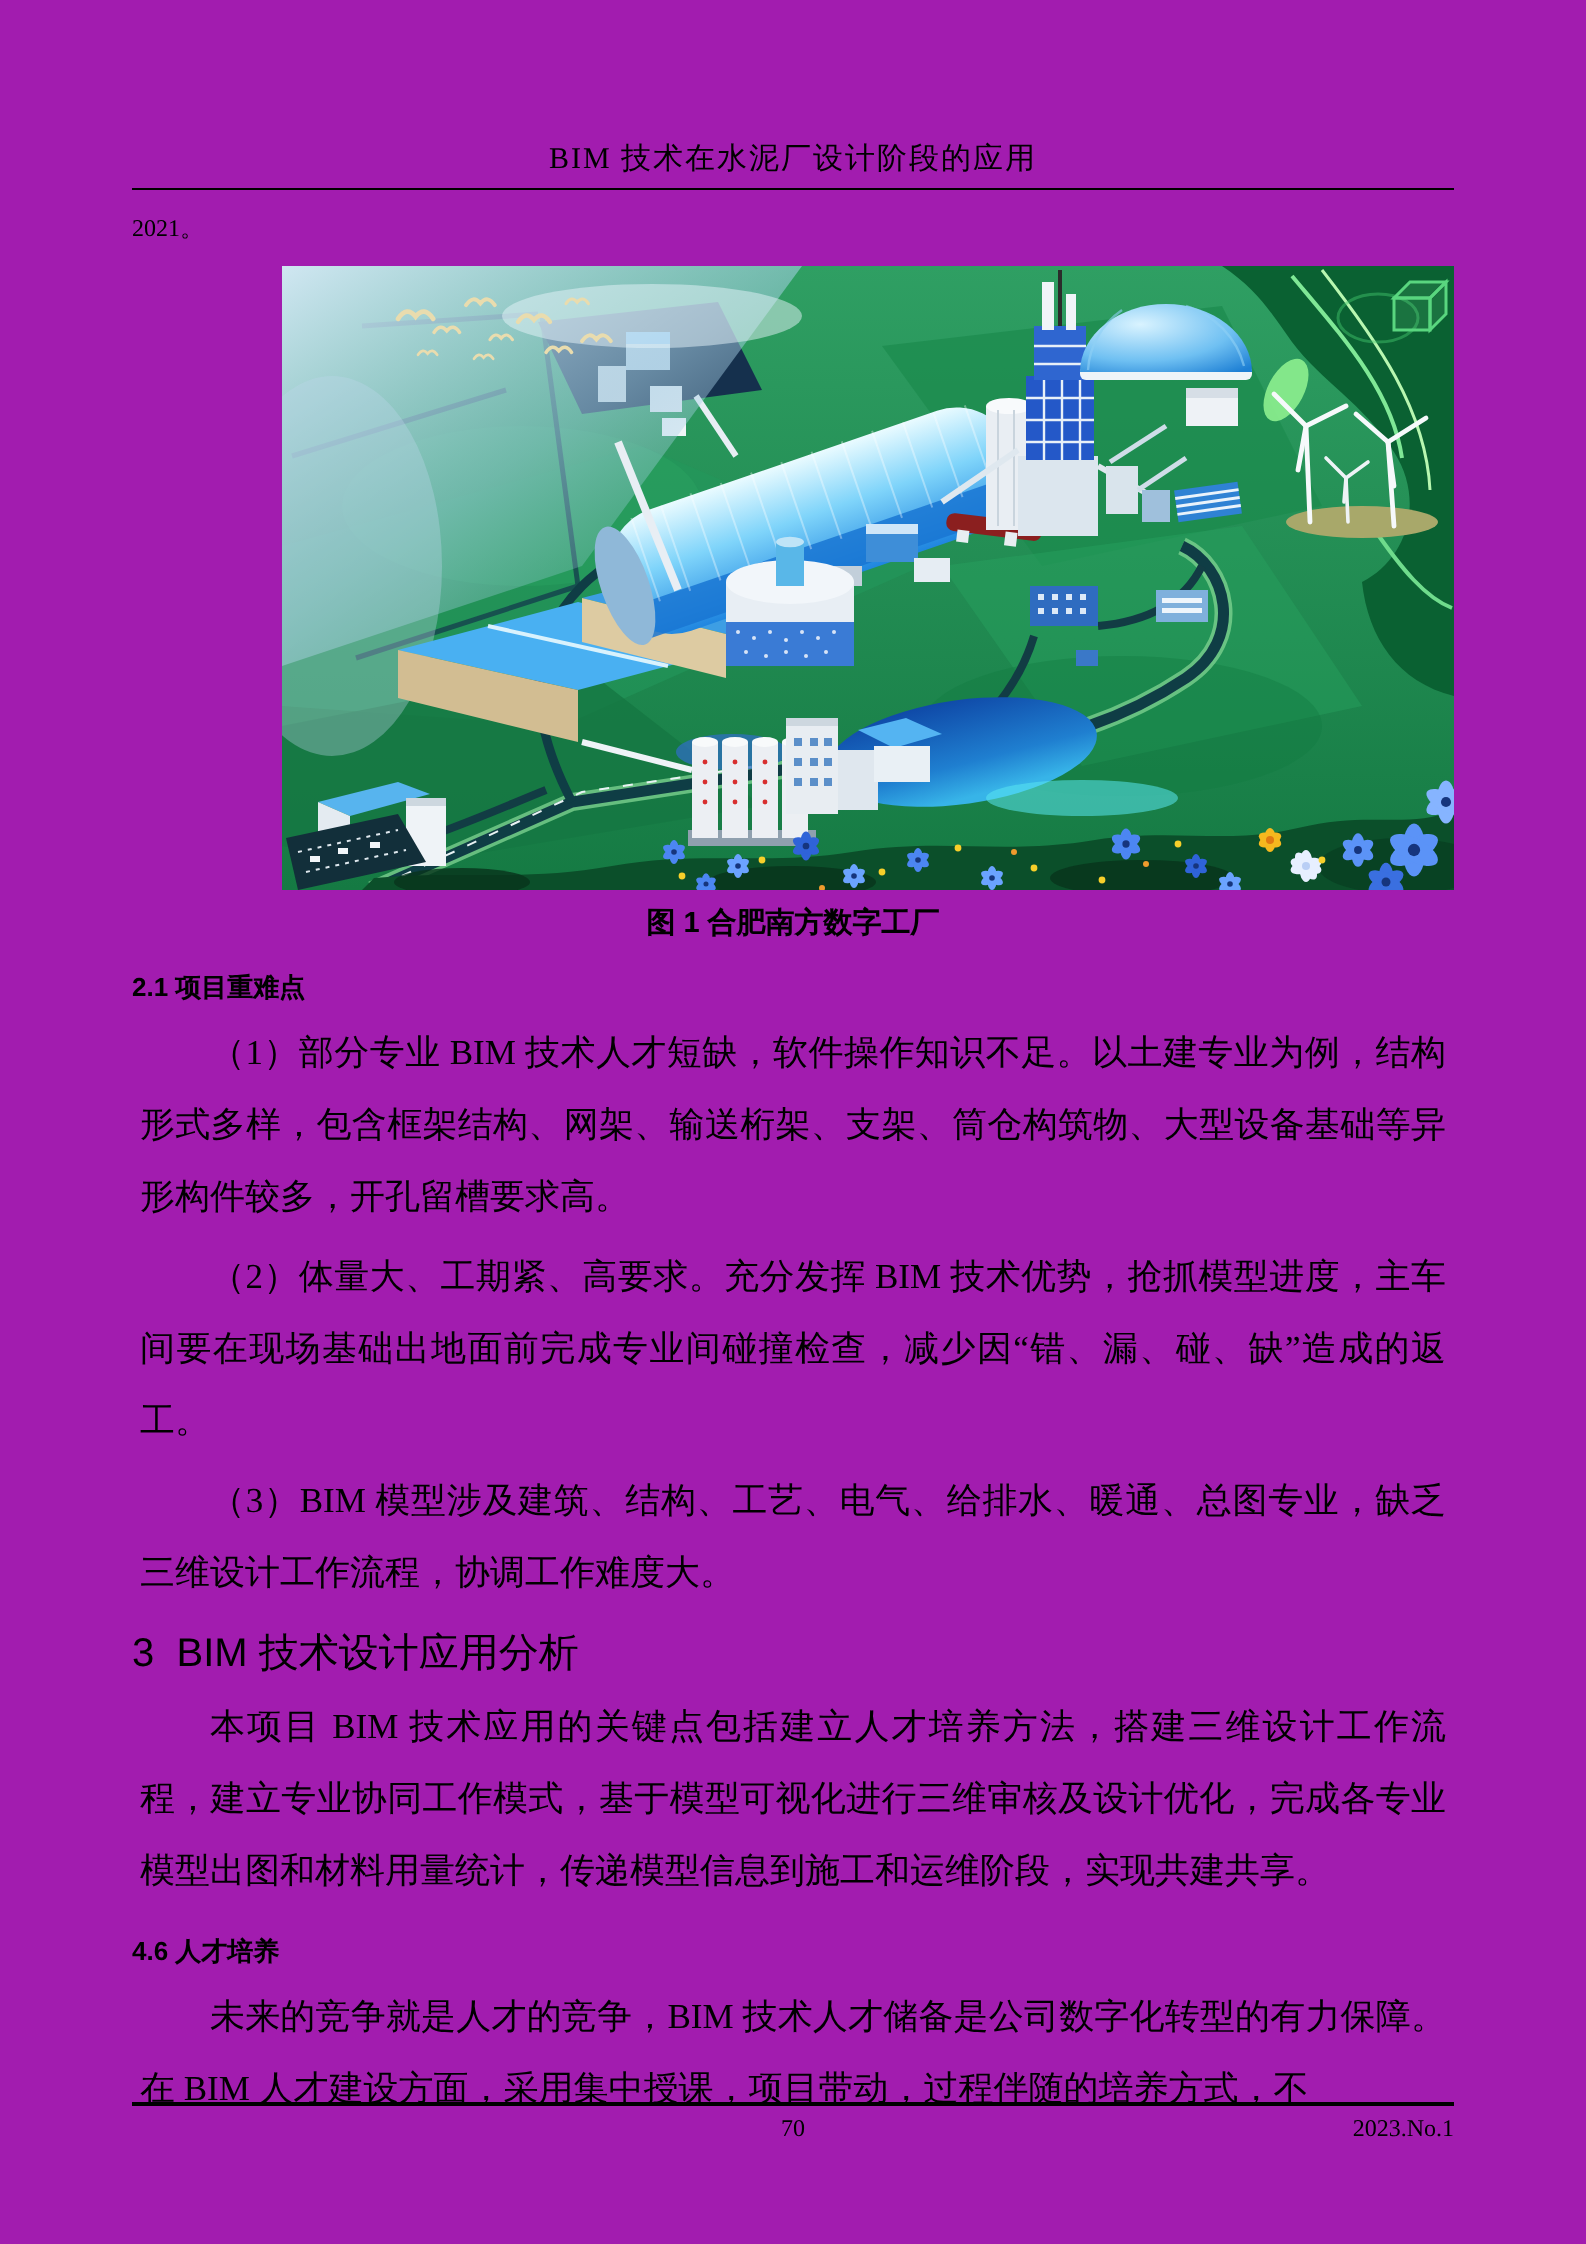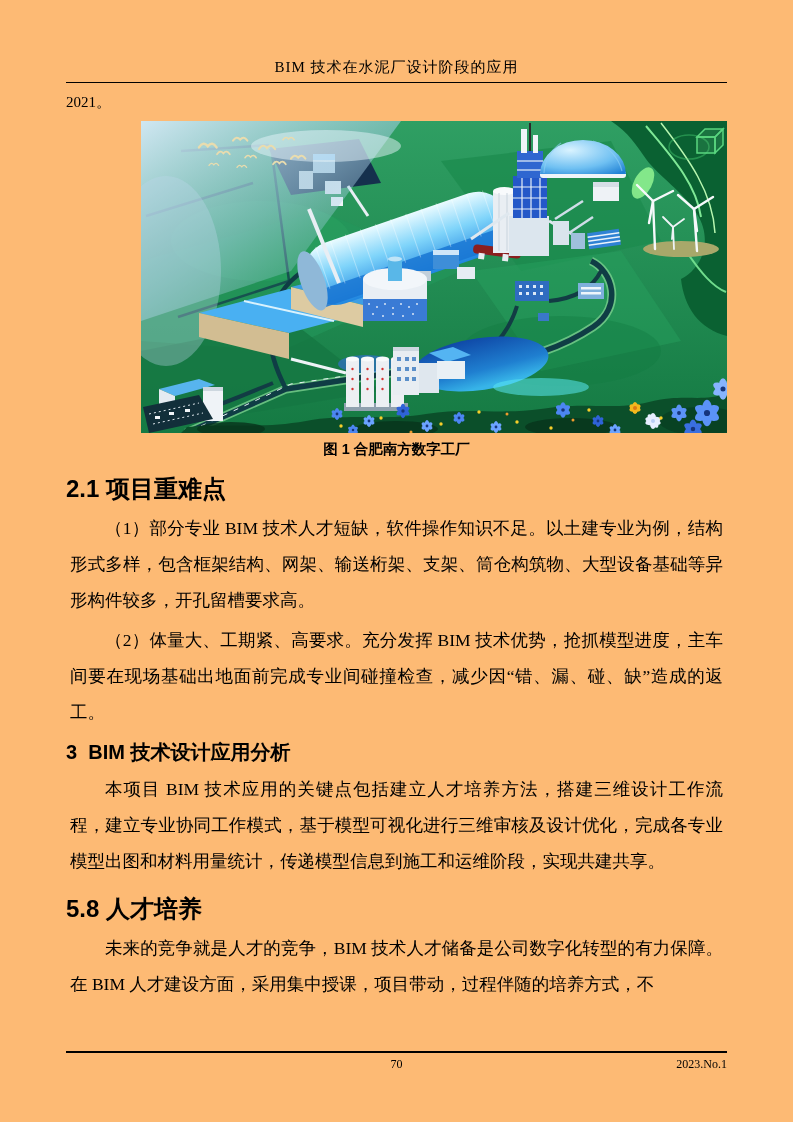--- a/index.html
+++ b/index.html
@@ -1,51 +1,51 @@
 <!DOCTYPE html>
 <html><head>
 <meta charset="utf-8">
 <style>
   html,body{margin:0;padding:0;background:#9a9a9a;}
   .page{
     position:relative;
     width:793px;height:1122px;
     margin:0 auto;
-    background:#fdba74;
+    background:#a21caf;
     font-family:"Liberation Serif","DejaVu Serif",serif;
     color:#000;
     overflow:hidden;
     box-sizing:border-box;
-    padding:0 66px;
+    padding:12px 66px;
   }
   .running-head{
     margin-top:58px;
     text-align:center;
     font-size:15px;
     letter-spacing:1px;
     border-bottom:1.5px solid #000;
     padding-bottom:5px;
   }
-  .fragment{font-size:15px;margin-top:7px;line-height:24px;}
+  .fragment{font-size:12px;margin-top:7px;line-height:24px;}
   figure{margin:7px auto 0;width:512px;}
   .img-frame{width:586px;height:312px;overflow:hidden;background:#1e8b4f;}
   .img-frame svg{display:block;}
   figcaption{
     text-align:center;margin-top:7px;
     font-family:"Liberation Sans","DejaVu Sans",sans-serif;
     font-weight:bold;font-size:14.5px;
   }
   .h-sub{
     font-family:"Liberation Sans","DejaVu Sans",sans-serif;
-    font-weight:bold;font-size:24px;
+    font-weight:bold;font-size:13px;
     margin:14px 0 5px;white-space:pre-wrap;
   }
   .h-main{
     font-family:"Liberation Sans","DejaVu Sans",sans-serif;
-    font-weight:bold;font-size:20px;
+    font-weight:normal;font-size:20px;
     margin:9px 0 5px;white-space:pre-wrap;
   }
   p.body-par{
     margin:4px;font-size:17.5px;line-height:36px;
     text-align:justify;text-indent:2em;
   }
   .footer{
     position:absolute;left:66px;right:66px;top:1051px;
     border-top:2.5px solid #000;
     font-family:"Liberation Sans","DejaVu Sans",sans-serif;
@@ -437,25 +437,26 @@
           </g>
         </g>
       </svg>
     </div>
     <figcaption>图 1 合肥南方数字工厂</figcaption>
   </figure>
 
   <h3 class="h-sub">2.1 项目重难点</h3>
   <p class="body-par">（1）部分专业 BIM 技术人才短缺，软件操作知识不足。以土建专业为例，结构形式多样，包含框架结构、网架、输送桁架、支架、筒仓构筑物、大型设备基础等异形构件较多，开孔留槽要求高。</p>
   <p class="body-par">（2）体量大、工期紧、高要求。充分发挥 BIM 技术优势，抢抓模型进度，主车间要在现场基础出地面前完成专业间碰撞检查，减少因“错、漏、碰、缺”造成的返工。</p>
+  <p class="body-par">（3）BIM 模型涉及建筑、结构、工艺、电气、给排水、暖通、总图专业，缺乏三维设计工作流程，协调工作难度大。</p>
 
   <h2 class="h-main">3  BIM 技术设计应用分析</h2>
   <p class="body-par">本项目 BIM 技术应用的关键点包括建立人才培养方法，搭建三维设计工作流程，建立专业协同工作模式，基于模型可视化进行三维审核及设计优化，完成各专业模型出图和材料用量统计，传递模型信息到施工和运维阶段，实现共建共享。</p>
 
-  <h3 class="h-sub">5.8 人才培养</h3>
+  <h3 class="h-sub">4.6 人才培养</h3>
   <p class="body-par">未来的竞争就是人才的竞争，BIM 技术人才储备是公司数字化转型的有力保障。在 BIM 人才建设方面，采用集中授课，项目带动，过程伴随的培养方式，不</p>
 
   <div class="footer">
     <div class="footer-row">
       <span class="page-num">70</span>
       <span class="issue">2023.No.1</span>
     </div>
   </div>
 
 </div>

